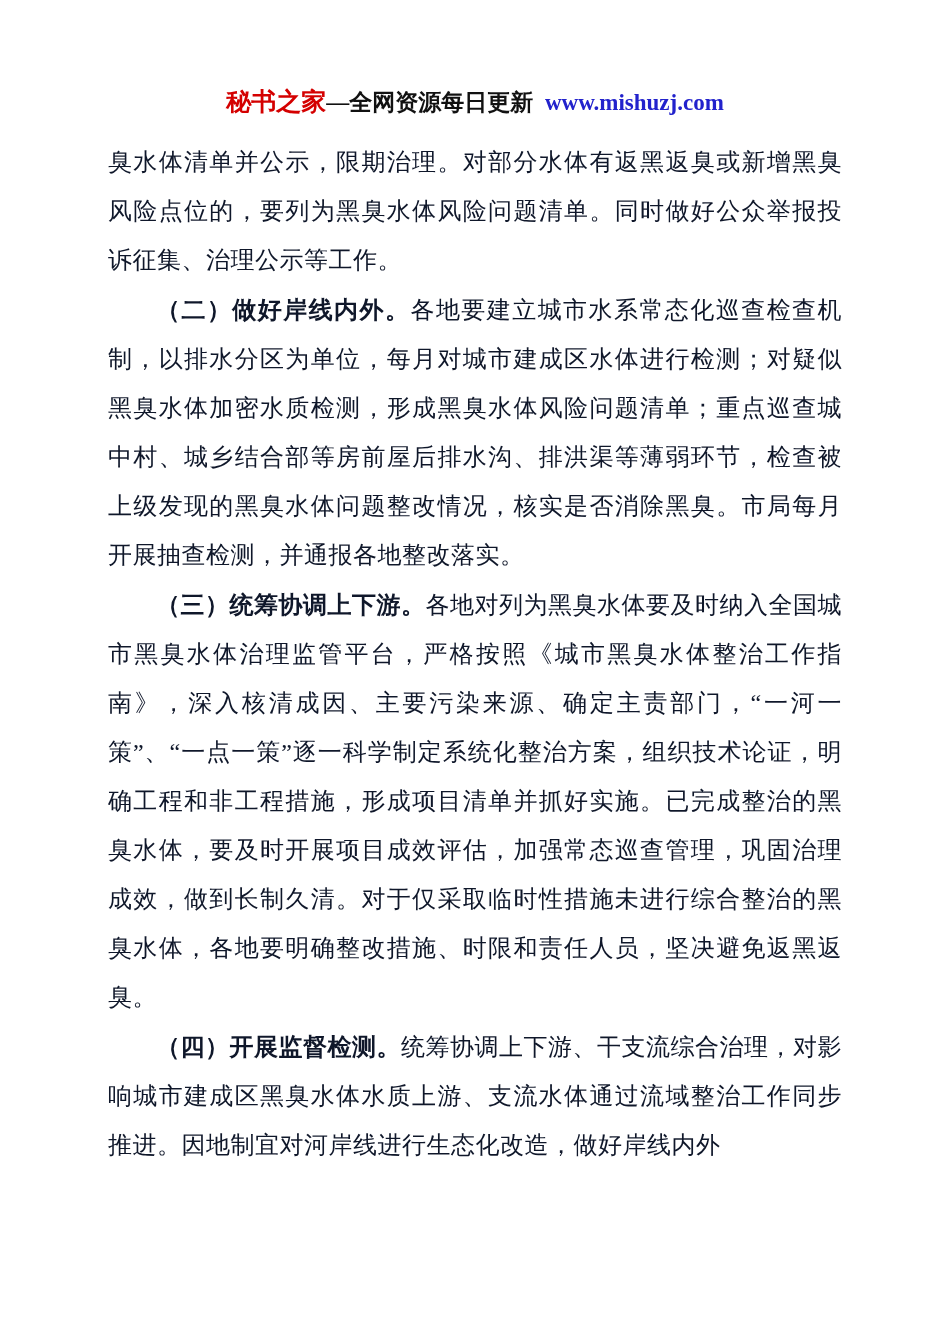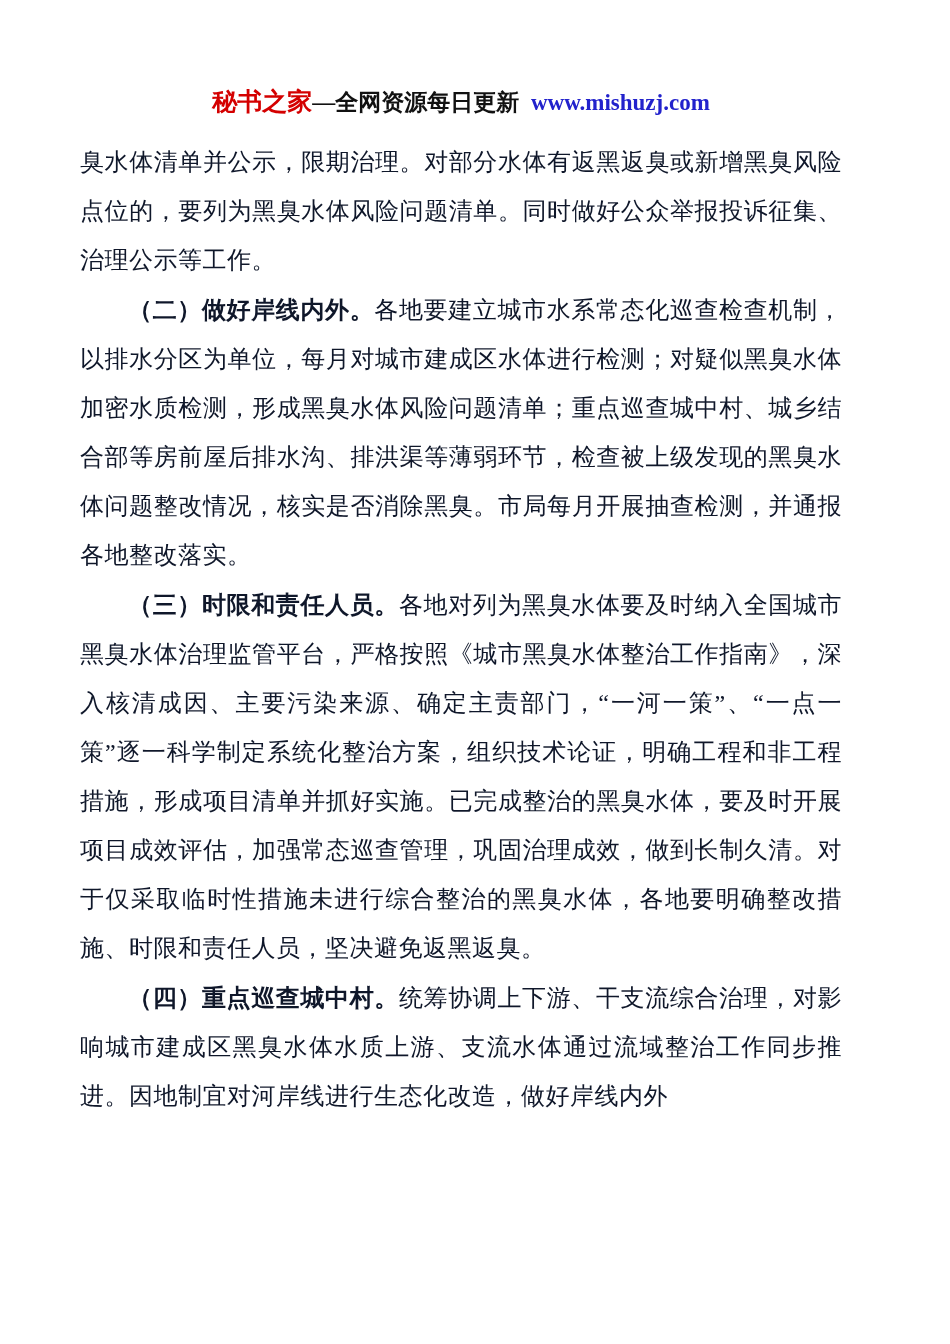--- a/index.html
+++ b/index.html
@@ -7,21 +7,21 @@
     padding: 0;
     background: #ffffff;
   }
   .page {
     position: relative;
     width: 950px;
     height: 1344px;
     margin: 0 auto;
     background: #ffffff;
     box-sizing: border-box;
-    padding: 82px 108px 0 80px;
+    padding: 82px 108px 0 108px;
     overflow: hidden;
   }
   .doc-header {
     text-align: center;
     font-size: 23px;
     line-height: 38px;
     margin-bottom: 16px;
     white-space: nowrap;
     font-family: "Liberation Serif", "DejaVu Serif", serif;
   }
@@ -81,21 +81,21 @@
 
     <p class="para no-indent">
       <span class="para-text">臭水体清单并公示，限期治理。对部分水体有返黑返臭或新增黑臭风险点位的，要列为黑臭水体风险问题清单。同时做好公众举报投诉征集、治理公示等工作。</span>
     </p>
 
     <p class="para">
       <span class="para-lead">（二）做好岸线内外。</span><span class="para-text">各地要建立城市水系常态化巡查检查机制，以排水分区为单位，每月对城市建成区水体进行检测；对疑似黑臭水体加密水质检测，形成黑臭水体风险问题清单；重点巡查城中村、城乡结合部等房前屋后排水沟、排洪渠等薄弱环节，检查被上级发现的黑臭水体问题整改情况，核实是否消除黑臭。市局每月开展抽查检测，并通报各地整改落实。</span>
     </p>
 
     <p class="para">
-      <span class="para-lead">（三）时限和责任人员。</span><span class="para-text">各地对列为黑臭水体要及时纳入全国城市黑臭水体治理监管平台，严格按照《城市黑臭水体整治工作指南》，深入核清成因、主要污染来源、确定主责部门，“一河一策”、“一点一策”逐一科学制定系统化整治方案，组织技术论证，明确工程和非工程措施，形成项目清单并抓好实施。已完成整治的黑臭水体，要及时开展项目成效评估，加强常态巡查管理，巩固治理成效，做到长制久清。对于仅采取临时性措施未进行综合整治的黑臭水体，各地要明确整改措施、时限和责任人员，坚决避免返黑返臭。</span>
+      <span class="para-lead">（三）统筹协调上下游。</span><span class="para-text">各地对列为黑臭水体要及时纳入全国城市黑臭水体治理监管平台，严格按照《城市黑臭水体整治工作指南》，深入核清成因、主要污染来源、确定主责部门，“一河一策”、“一点一策”逐一科学制定系统化整治方案，组织技术论证，明确工程和非工程措施，形成项目清单并抓好实施。已完成整治的黑臭水体，要及时开展项目成效评估，加强常态巡查管理，巩固治理成效，做到长制久清。对于仅采取临时性措施未进行综合整治的黑臭水体，各地要明确整改措施、时限和责任人员，坚决避免返黑返臭。</span>
     </p>
 
     <p class="para">
-      <span class="para-lead">（四）重点巡查城中村。</span><span class="para-text">统筹协调上下游、干支流综合治理，对影响城市建成区黑臭水体水质上游、支流水体通过流域整治工作同步推进。因地制宜对河岸线进行生态化改造，做好岸线内外</span>
+      <span class="para-lead">（四）开展监督检测。</span><span class="para-text">统筹协调上下游、干支流综合治理，对影响城市建成区黑臭水体水质上游、支流水体通过流域整治工作同步推进。因地制宜对河岸线进行生态化改造，做好岸线内外</span>
     </p>
 
   </div>
 </div>
 
 </body></html>

